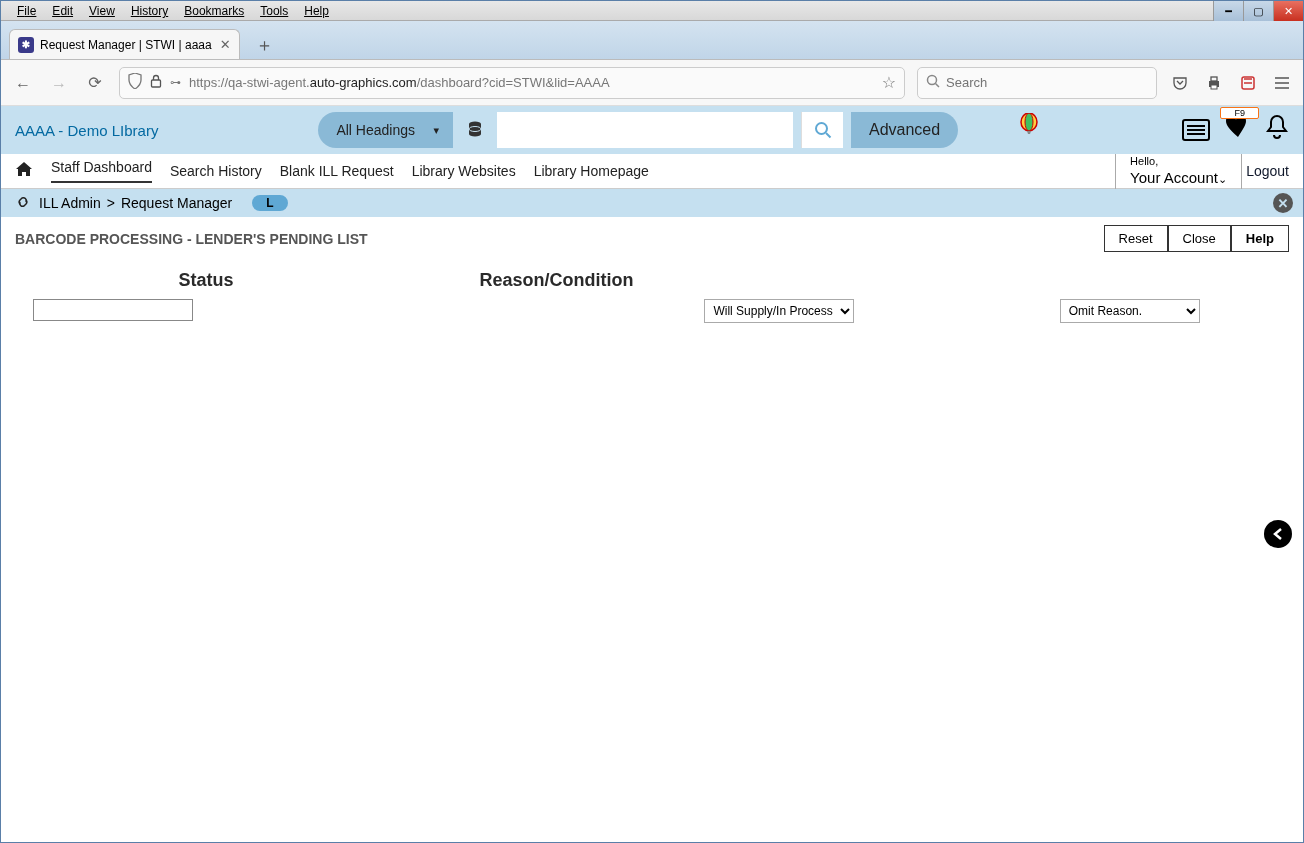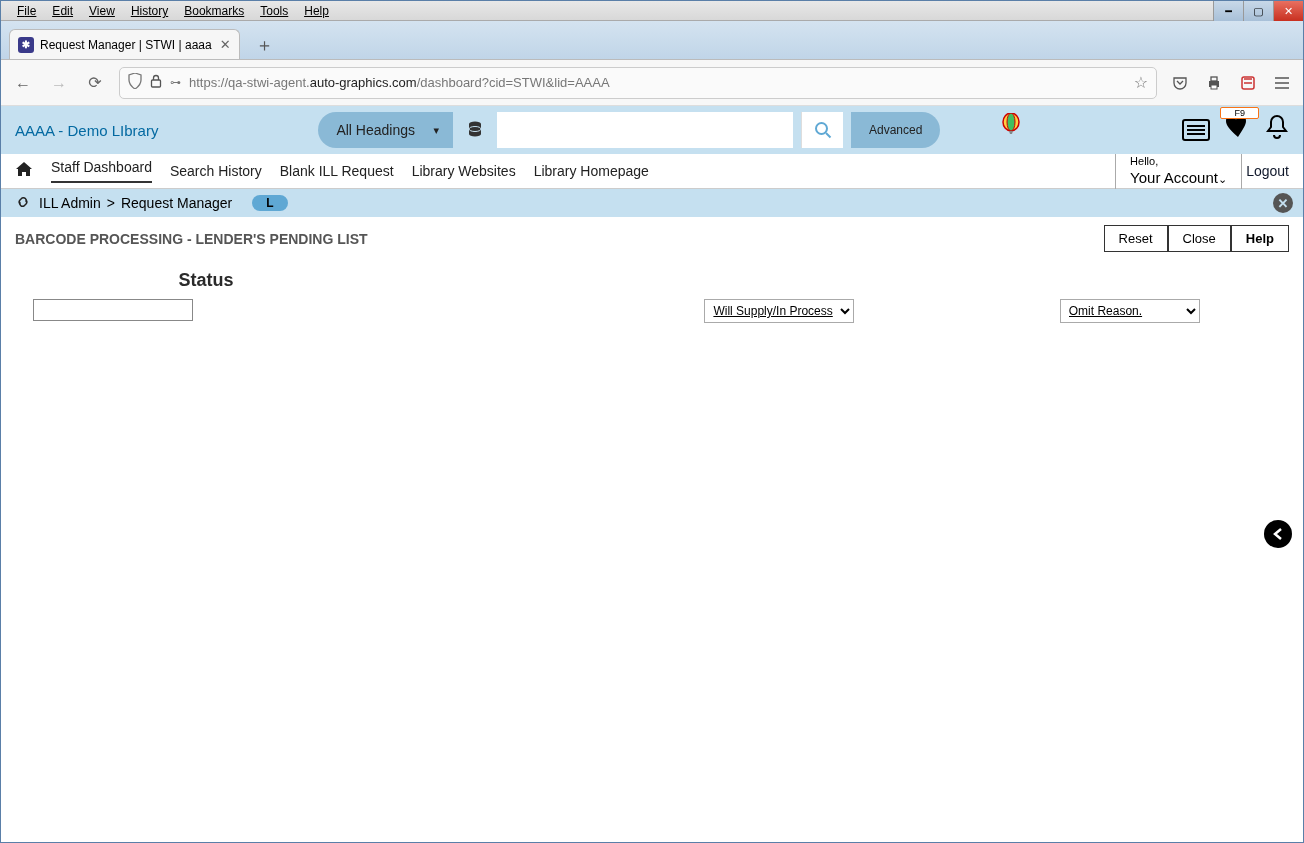--- a/index.html
+++ b/index.html
@@ -223,21 +223,21 @@
   border-left:1px solid #ddd;
 }
 .search-btn svg { width:18px;height:18px; }
 .advanced-btn {
   background: #8ab9d6;
   height: 36px;
   border-radius: 0 18px 18px 0;
   padding: 0 18px;
   display: flex;
   align-items: center;
-  font-size: 12px;
+  font-size: 16px;
   color: #222;
 }
 .balloon {
   margin-left: 60px;
   font-size: 22px;
 }
 .hdr-icons {
   margin-left: auto;
   display: flex;
   align-items: center;
@@ -374,21 +374,20 @@
   height: 22px;
   border: 1px solid #888;
   margin-left: 18px;
 }
 .status-select, .reason-select {
   height: 24px;
   border: 1px solid #aaa;
   font-size: 12px;
   padding: 0 4px;
   background:#fff;
-  text-decoration:underline;
 }
 .status-select { width: 150px; }
 .reason-select { width: 140px; }
 
 
 .side-chevron {
   position: absolute;
   right: 12px;
   top: 520px;
   width: 28px;
@@ -443,20 +442,29 @@
       <svg width="12" height="14" viewBox="0 0 12 14">
           <rect x="1.5" y="6" width="9" height="7" rx="1" fill="none" stroke="#555" stroke-width="1.3"></rect>
           <path d="M3.5 6 V4 a2.5 2.5 0 0 1 5 0 V6" fill="none" stroke="#555" stroke-width="1.3"></path>
         </svg>
     </span>
     <span class="url-eq">⊶</span>
     <span class="url-text">
       <span>https://qa-stwi-agent.</span><span class="url-domain">auto-graphics.com</span><span>/dashboard?cid=STWI&amp;lid=AAAA</span>
     </span>
     <span class="url-star">☆</span>
+  </div>
+  <div class="search-box">
+    <span>
+      <svg width="14" height="14" viewBox="0 0 14 14">
+          <circle cx="6" cy="6" r="4.5" fill="none" stroke="#888" stroke-width="1.5"></circle>
+          <line x1="9.5" y1="9.5" x2="13" y2="13" stroke="#888" stroke-width="1.5"></line>
+        </svg>
+    </span>
+    <input placeholder="Search" style="">
   </div>
   <div class="toolbar-icon">
     <svg width="16" height="16" viewBox="0 0 16 16">
         <path d="M2 3 h12 v5 a6 6 0 0 1 -12 0 Z" fill="none" stroke="#555" stroke-width="1.3"></path>
         <path d="M5 6 l3 3 l3 -3" fill="none" stroke="#555" stroke-width="1.3"></path>
       </svg>
   </div>
   <div class="toolbar-icon">
     <svg width="16" height="16" viewBox="0 0 16 16">
         <rect x="3" y="6" width="10" height="6" fill="#555"></rect>
@@ -573,20 +581,23 @@
     <button class="btn-outline">Reset</button>
     <button class="btn-outline">Close</button>
     <button class="btn-outline btn-bold">Help</button>
   </div>
 </div>
 
 <div class="columns-row">
   <div class="col col-2">
       <div class="col-header">Status</div>
     </div>
+  <div class="col col-3">
+      <div class="col-header">Reason/Condition</div>
+    </div>
 </div>
 
 <div class="controls-row">
   <div class="col col-1" style="text-align:left">
     <input class="barcode-input" style="">
   </div>
   <div class="col col-2">
     <select class="status-select">
       <option>Will Supply/In Process</option>
     </select>

